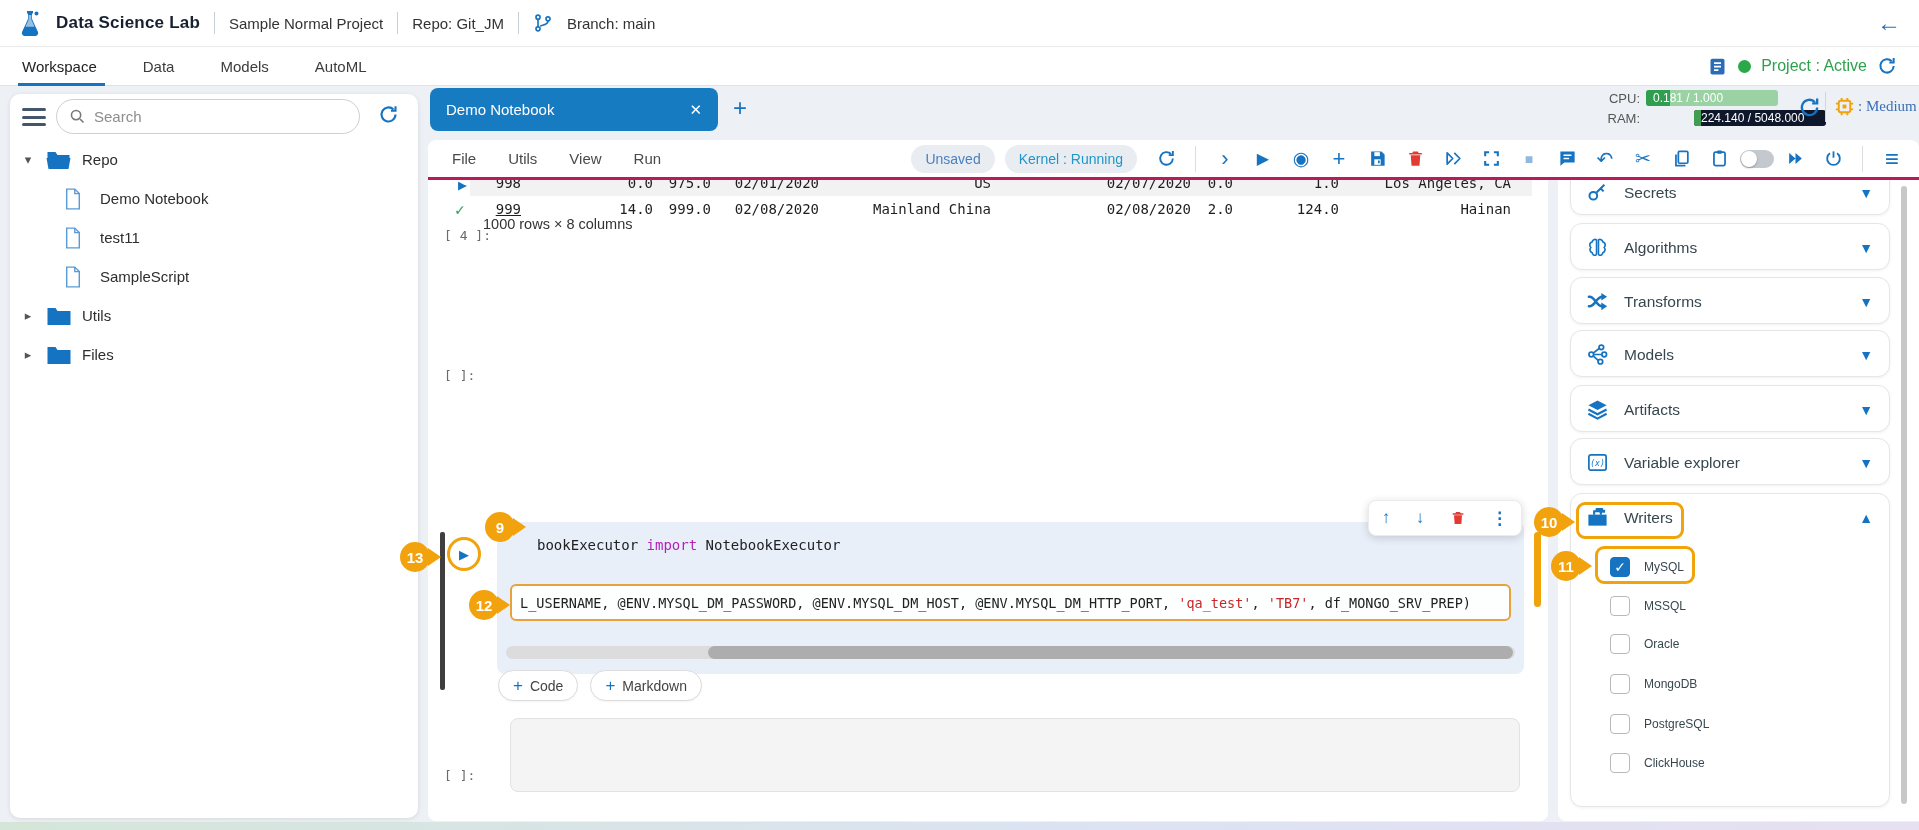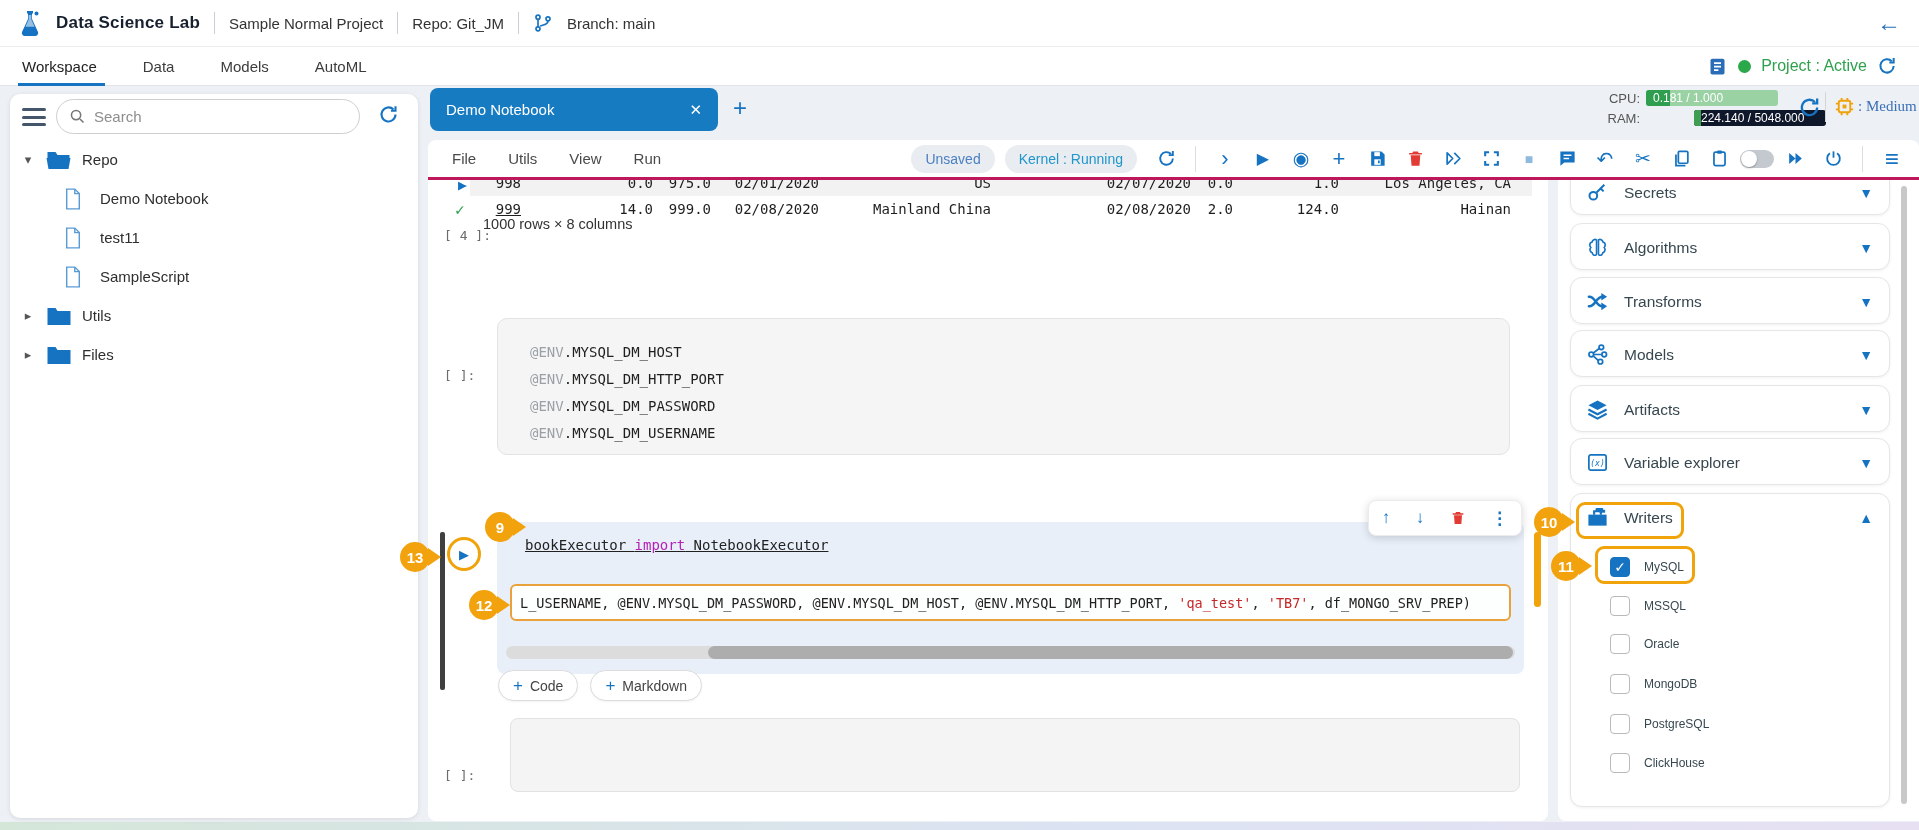--- a/index.html
+++ b/index.html
@@ -69,21 +69,21 @@
   .out-table { position:absolute; left:42px; top:-10px; width:1062px; }
   .out-row { display:flex; height:26px; align-items:center; padding-left:5px; }
   .out-row.striped { background:#f2f2f2; }
   .out-cell { font-family:"DejaVu Sans Mono", monospace; font-size:14px; color:#1e1e1e; text-align:right; white-space:nowrap; }
   .rows-summary { position:absolute; left:55px; top:36px; font-size:14.5px; color:#333; }
   .gut { position:absolute; font-family:"DejaVu Sans Mono", monospace; font-size:13px; color:#6b6b6b; }
   .env-cell { position:absolute; left:69px; top:138px; width:1013px; height:137px; background:#f5f5f5; border:1px solid #e3e3e3; border-radius:10px; padding:20px 0 0 32px; }
   .env-line { font-family:"DejaVu Sans Mono", monospace; font-size:14px; line-height:27px; color:#1f1f1f; }
   .env-line .at { color:#9aa0a6; }
   .active-cell { position:absolute; left:69px; top:342px; width:1027px; height:152px; background:#e8eff9; border-radius:8px; }
-  .code-line1 { position:absolute; left:28px; top:15px; font-family:"DejaVu Sans Mono", monospace; font-size:14px; color:#212121; white-space:nowrap;text-decoration:underline; }
+  .code-line1 { position:absolute; left:40px; top:15px; font-family:"DejaVu Sans Mono", monospace; font-size:14px; color:#212121; white-space:nowrap; }
   .hl-box { position:absolute; left:13px; top:62px; width:1001px; height:37px; background:#fdfefe; border:2px solid #e9a13b; border-radius:6px; display:flex; align-items:center; overflow:hidden; padding-left:8px; }
   .hl-box .code { font-family:"DejaVu Sans Mono", monospace; font-size:13.5px; color:#212121; white-space:nowrap; }
   .kw { color:#b520b5; }
   .str { color:#c62828; }
   .h-scroll { position:absolute; left:9px; top:124px; width:1009px; height:13px; background:#dcdcdc; border-radius:7px; overflow:hidden; }
   .h-scroll .thumb { position:absolute; left:202px; right:2px; top:0; bottom:0; background:#adadad; border-radius:7px; }
   .dark-bar { position:absolute; left:12px; top:352px; width:5px; height:158px; background:#3f3f3f; border-radius:2px; }
   .nb-scroll { position:absolute; left:1106px; top:352px; width:7px; height:75px; background:#f0a30a; border-radius:4px; }
   .add-btns { position:absolute; left:70px; top:490px; display:flex; gap:12px; }
   .add-btn { height:31px; border:1px solid #dcdcdc; border-radius:16px; background:#fff; display:flex; align-items:center; padding:0 14px; gap:7px; font-size:14px; color:#444; cursor:pointer; box-shadow:0 1px 2px rgba(0,0,0,.05); }
@@ -417,28 +417,20 @@
         <span class="out-cell" style="width: 106px;">124.0</span>
         <span class="out-cell" style="width: 172px;">Hainan</span>
       </div>
     </div>
   <div class="rows-summary">1000 rows × 8 columns</div>
 
   <div class="gut" style="left:30px; top:-4px; color:#1673c1; font-size:15px;">▶</div>
   <div class="gut" style="left:27px; top:20px; color:#2fa352; font-size:16px; font-weight:bold;">✓</div>
   <div class="gut" style="left:16px; top:48px;">[ 4 ]:</div>
 
-  <div class="env-cell">
-    <div id="env-lines">
-        <div class="env-line"><span class="at">@ENV</span>.MYSQL_DM_HOST</div>
-        <div class="env-line"><span class="at">@ENV</span>.MYSQL_DM_HTTP_PORT</div>
-        <div class="env-line"><span class="at">@ENV</span>.MYSQL_DM_PASSWORD</div>
-        <div class="env-line"><span class="at">@ENV</span>.MYSQL_DM_USERNAME</div>
-      </div>
-  </div>
   <div class="gut" style="left:16px; top:188px;">[  ]:</div>
 
   <div class="dark-bar"></div>
   <div class="nb-scroll"></div>
 
   <div class="active-cell">
     <div class="code-line1" id="code-line1"><span>bookExecutor </span><span class="kw">import</span><span> NotebookExecutor</span></div>
     <div class="hl-box">
       <span class="code" id="code-line2"><span>L_USERNAME, @ENV.MYSQL_DM_PASSWORD, @ENV.MYSQL_DM_HOST, @ENV.MYSQL_DM_HTTP_PORT, </span><span class="str">'qa_test'</span><span>, </span><span class="str">'TB7'</span><span>, df_MONGO_SRV_PREP)</span></span>
     </div>

